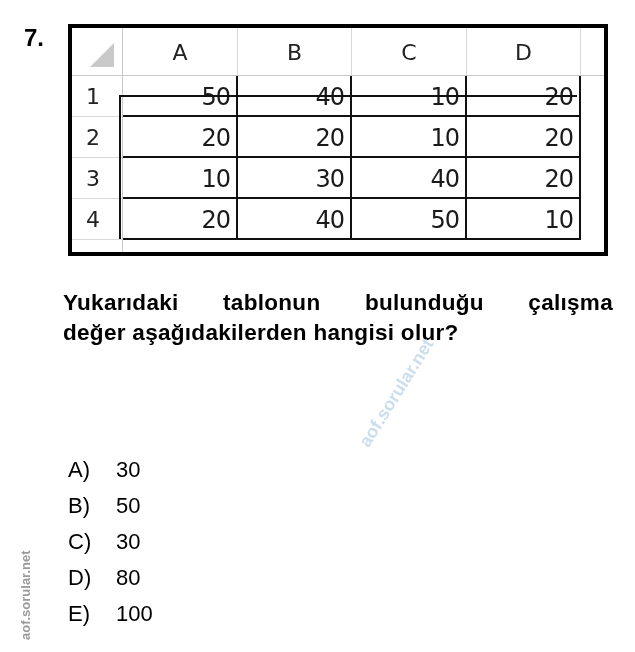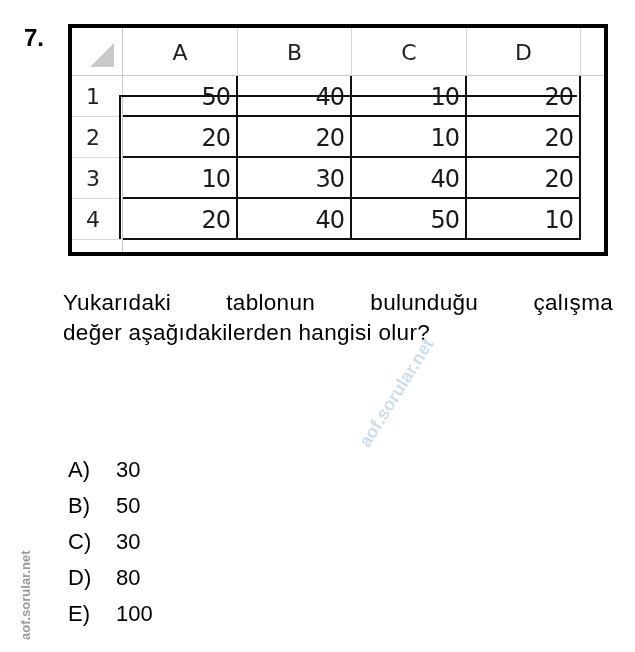--- a/index.html
+++ b/index.html
@@ -5,21 +5,21 @@
   html, body { margin: 0; padding: 0; background: #ffffff; }
   body { width: 635px; height: 652px; position: relative; overflow: hidden; font-family: "Liberation Sans", sans-serif; color: #000; }
   .qnum { position: absolute; left: 24px; top: 24px; font-size: 24px; font-weight: bold; font-family: "Liberation Sans", sans-serif; }
   .sheet { position: absolute; left: 68px; top: 24px; width: 532px; height: 224px; border: 4px solid #000; background: #fff; box-sizing: content-box; }
   .hdr-cell { position: absolute; top: 0; height: 48px; border-right: 1px solid #d8d8d8; border-bottom: 1px solid #c8c8c8; box-sizing: border-box; text-align: center; line-height: 50px; font-size: 22px; color: #222; font-family: "DejaVu Sans", sans-serif; }
   .corner { position: absolute; left: 0; top: 0; width: 51px; height: 48px; border-right: 1px solid #c8c8c8; border-bottom: 1px solid #c8c8c8; box-sizing: border-box; }
   .corner .tri { position: absolute; right: 8px; bottom: 8px; width: 0; height: 0; border-left: 24px solid transparent; border-bottom: 24px solid #c9c9c9; }
   .rowhdr { position: absolute; left: 0; width: 51px; height: 41px; border-right: 1px solid #c8c8c8; border-bottom: 1px solid #d8d8d8; box-sizing: border-box; font-size: 22px; line-height: 42px; padding-left: 14px; color: #222; font-family: "DejaVu Sans", sans-serif; }
   .cell { position: absolute; height: 41px; box-sizing: border-box; border-right: 2px solid #111; border-bottom: 2px solid #111; text-align: right; padding-right: 6px; font-size: 24px; line-height: 42px; color: #1a1a1a; font-family: "DejaVu Sans", sans-serif; letter-spacing: -1px; }
   .extra-row-hdr { position: absolute; left: 0; top: 212px; width: 51px; height: 12px; border-right: 1px solid #c8c8c8; box-sizing: border-box; }
-  .question { position: absolute; left: 63px; top: 288px; width: 550px; font-size: 22.5px; font-weight: normal; line-height: 30px; text-align: justify; font-family: "Liberation Sans", sans-serif; letter-spacing: 0.3px; }
+  .question { position: absolute; left: 63px; top: 288px; width: 550px; font-size: 22.5px; font-weight: bold; line-height: 30px; text-align: justify; font-family: "Liberation Sans", sans-serif; letter-spacing: 0.3px; }
   .question .line { display: block; text-align: justify; text-align-last: justify; }
   .question .line.last { text-align-last: left; }
   .options { position: absolute; left: 68px; top: 457px; }
   .opt { position: absolute; left: 0; height: 36px; font-size: 22px; font-family: "Liberation Sans", sans-serif; white-space: nowrap; }
   .opt .letter { position: absolute; left: 0; width: 40px; }
   .opt .val { position: absolute; left: 48px; }
   .wm-diag { position: absolute; left: 355px; top: 440px; transform: rotate(-58deg); transform-origin: left top; font-size: 18px; font-weight: bold; color: #bcd4e6; opacity: 0.75; font-family: "Liberation Sans", sans-serif; white-space: nowrap; }
   .wm-side { position: absolute; left: 18px; top: 640px; transform: rotate(-90deg); transform-origin: left top; font-size: 13px; font-weight: bold; color: #9a9a9a; font-family: "Liberation Sans", sans-serif; white-space: nowrap; }
 </style>
 </head>

